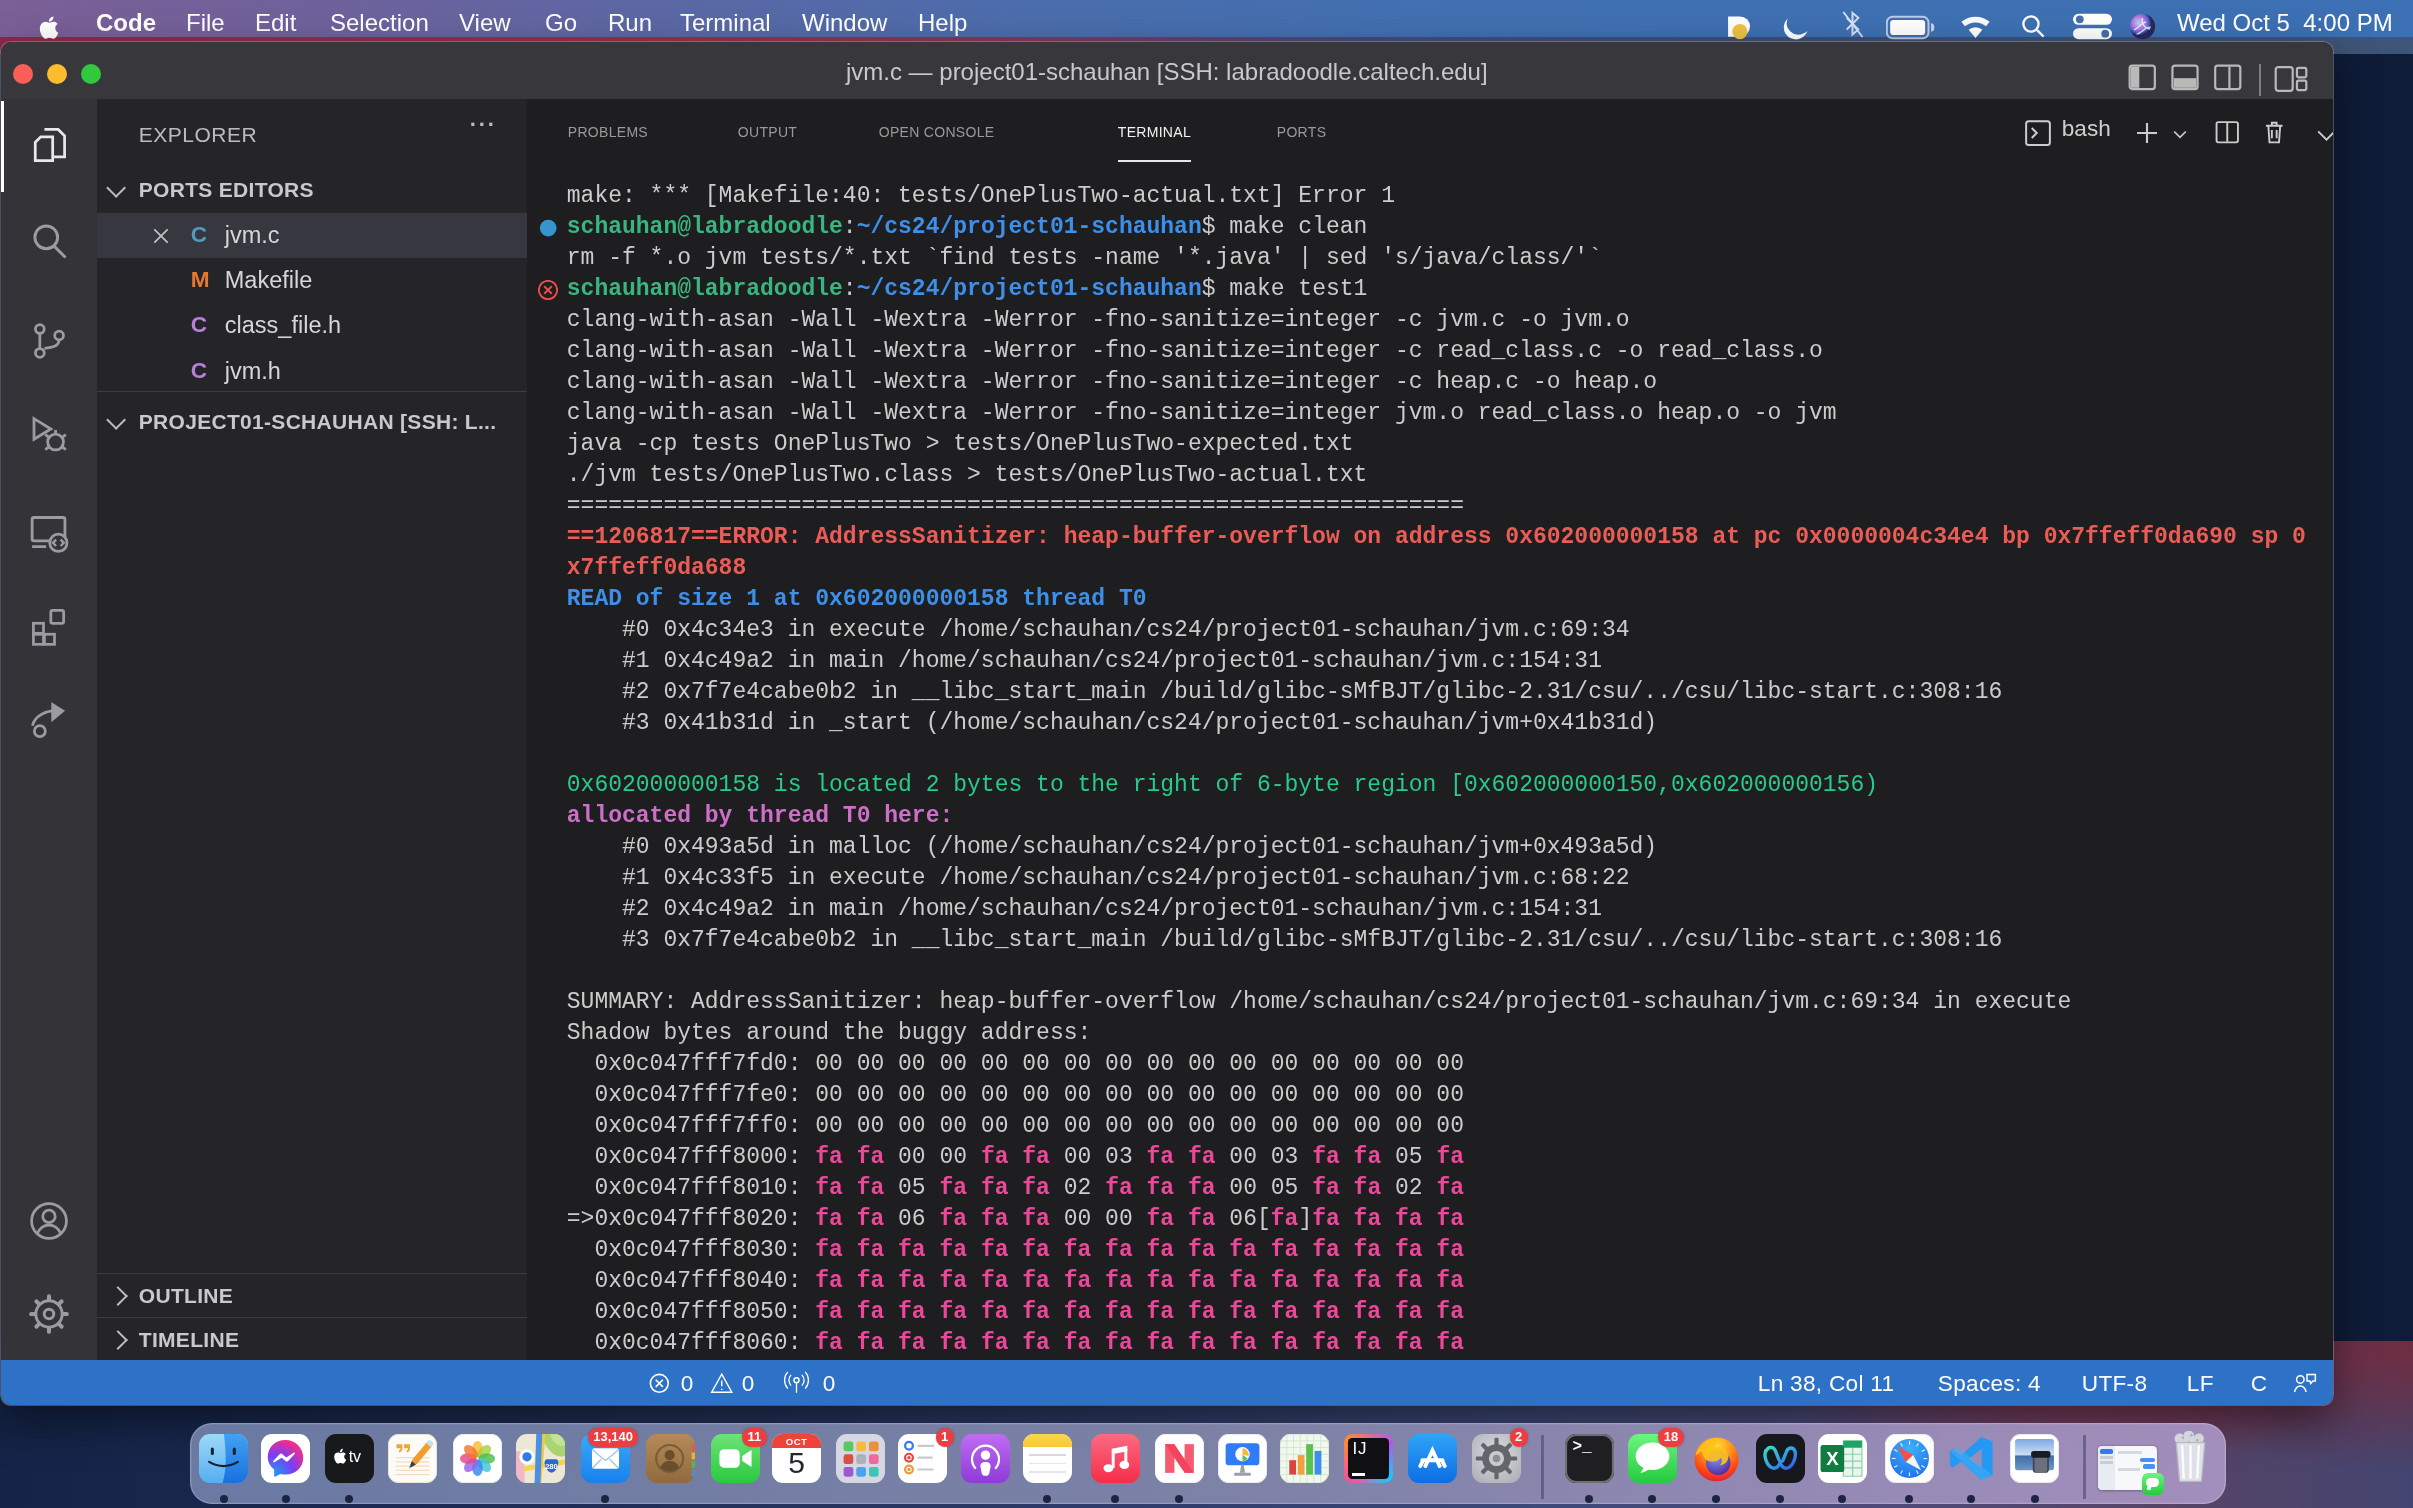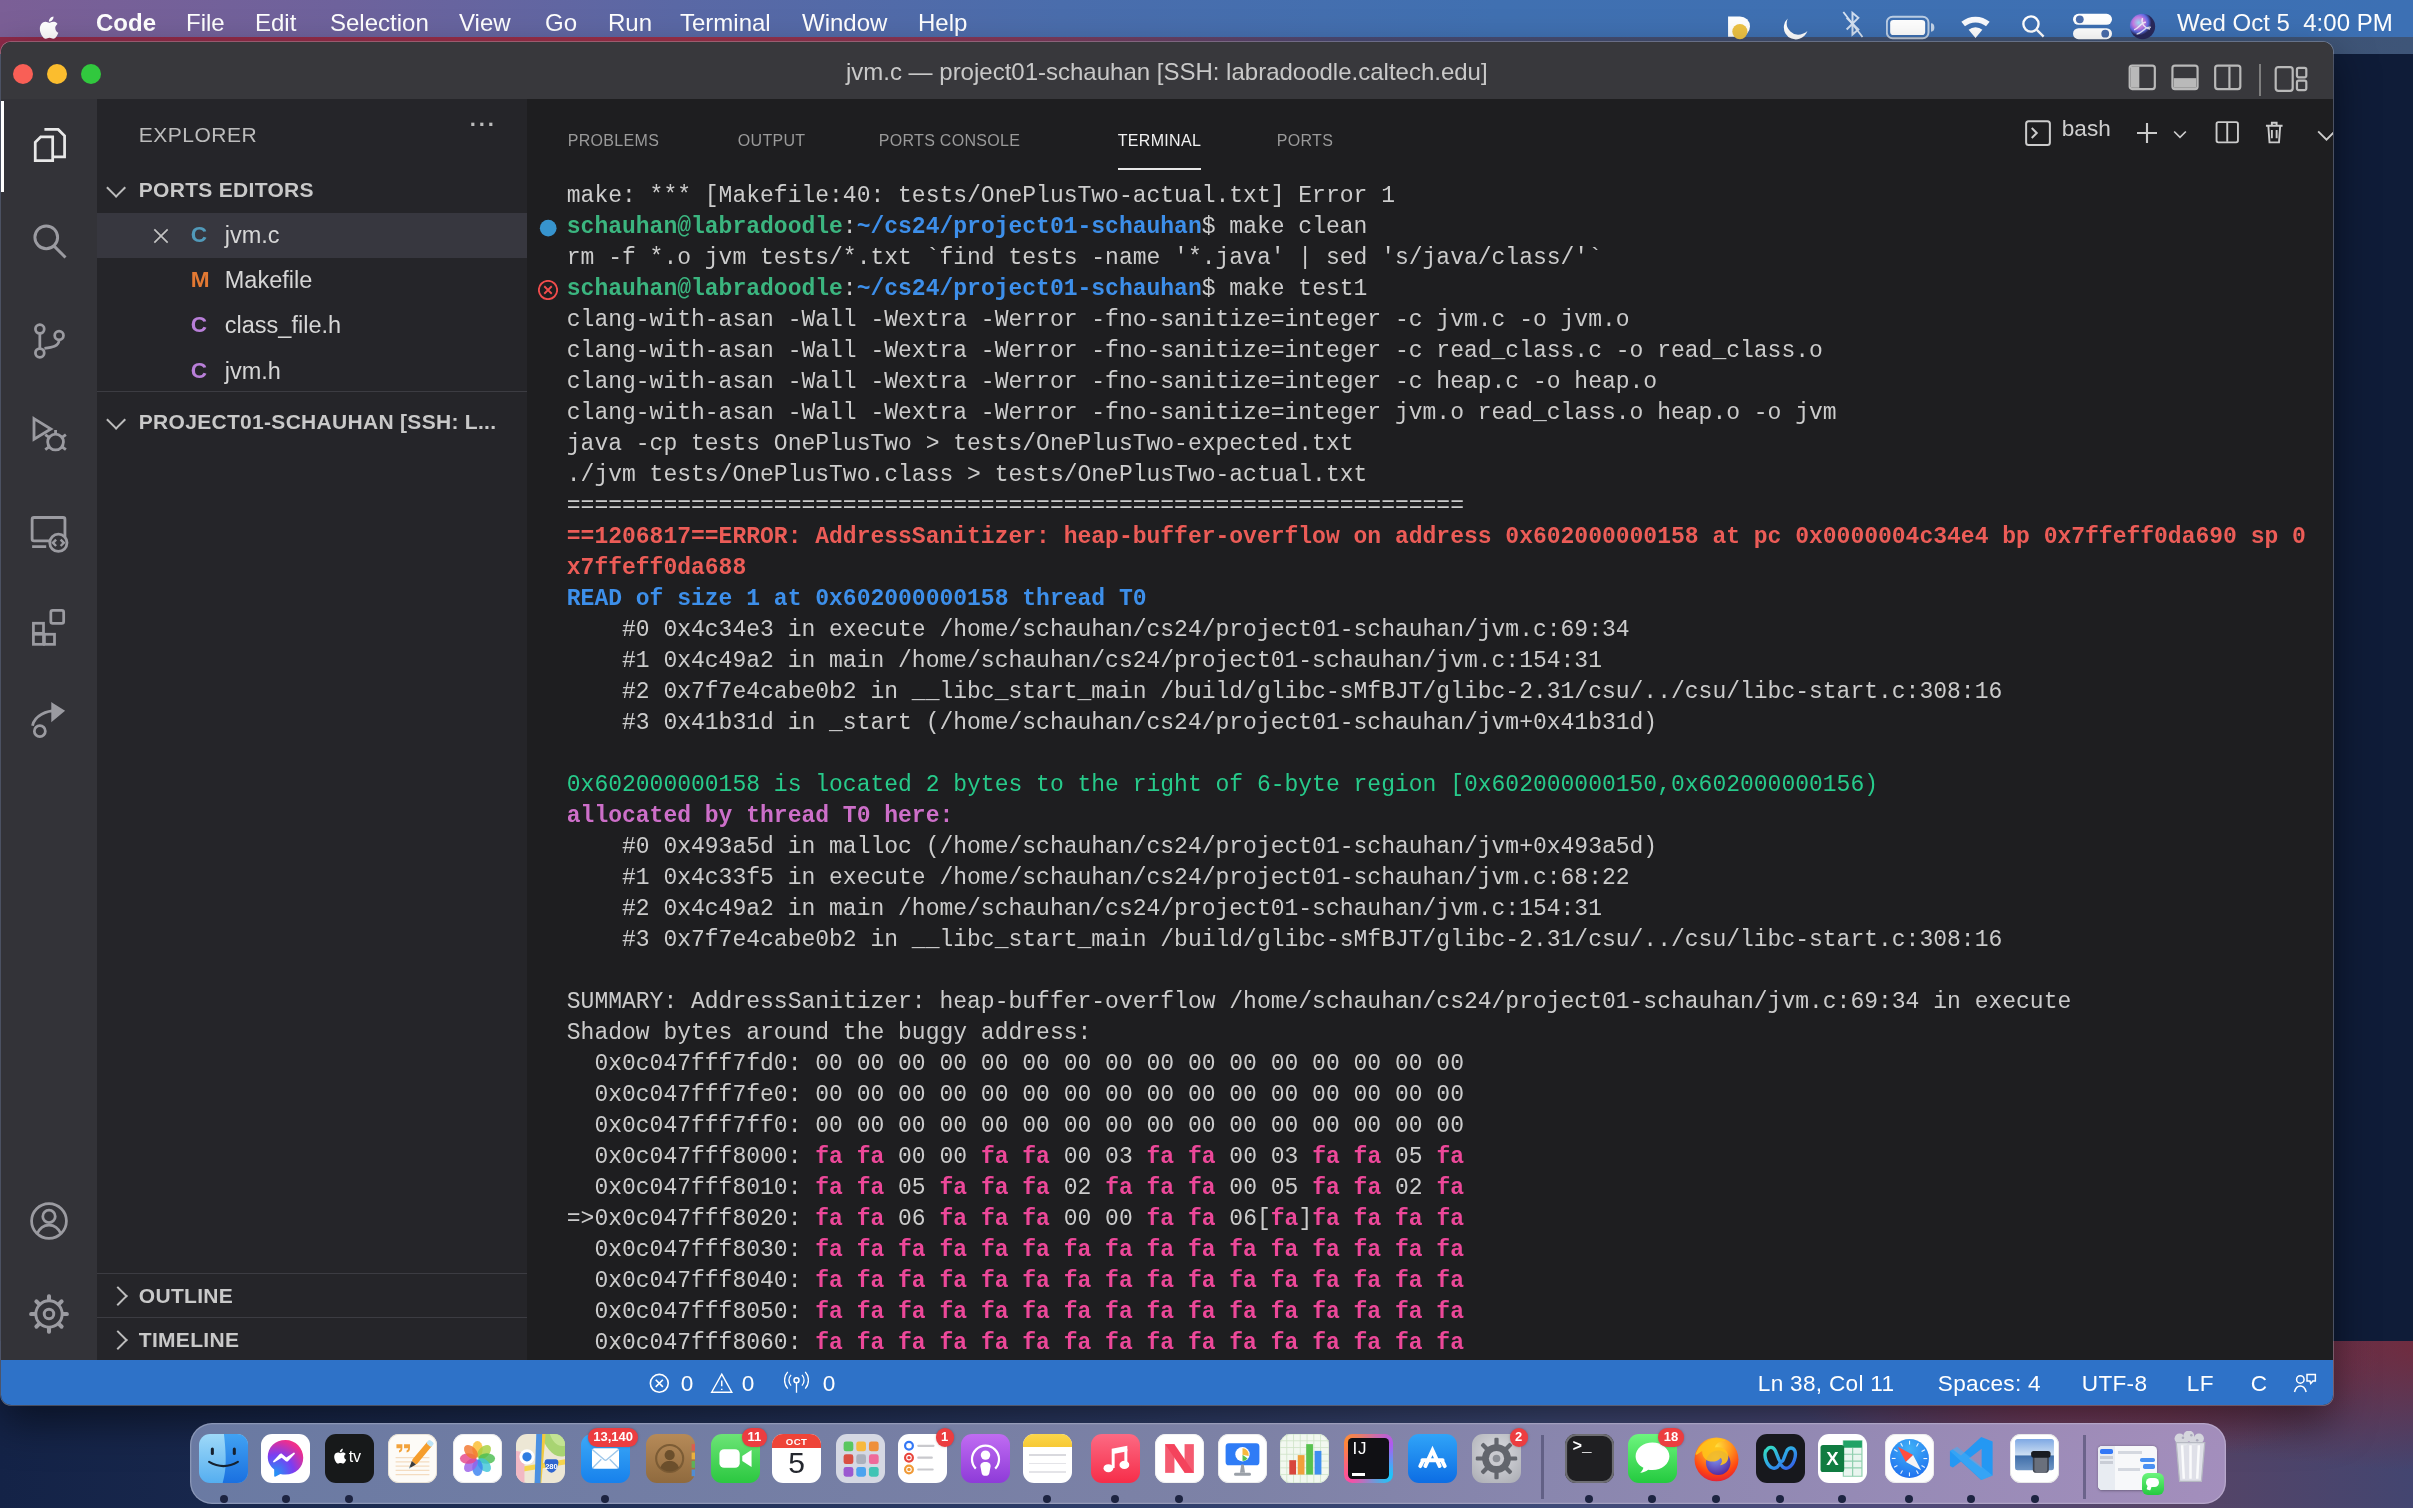--- a/index.html
+++ b/index.html
@@ -32,21 +32,21 @@
 #sidebar .sec{position:absolute;font-weight:700;font-size:21px;color:#c9c9c9;letter-spacing:0.3px}
 #sidebar .row{position:absolute;left:0;width:430px;height:45px}
 #sidebar .fn{font-size:23.5px;color:#d6d6d6}
 .chev{position:absolute;width:14.2px;height:14.2px;border-right:2.5px solid #bdbdbd;border-bottom:2.5px solid #bdbdbd}
 .chevD{transform:rotate(45deg)}
 .chevR{transform:rotate(-45deg)}
 .licon{font-weight:700;font-size:22.6px}
 .sepline{position:absolute;left:0;width:430px;height:0.8px;background:#3c3c42}
 
 #panel{position:absolute;top:57px;left:526px;width:1887px;height:1261px;background:#1e1e20}
-.ptab{position:absolute;top:8px;height:63px;line-height:67px;font-size:16px;letter-spacing:0.3px;color:#9a9a9a}
+.ptab{position:absolute;top:0;height:63px;line-height:67px;font-size:14px;letter-spacing:0.3px;color:#9a9a9a}
 .ptab.act{color:#f2f2f2;border-bottom:2.5px solid #e7e7e7}
 #term{position:absolute;top:82px;left:40px;font-family:"Liberation Mono",monospace;
  font-size:23px;line-height:31px;color:#cccccc;white-space:pre}
 #term .g{color:#3bb57f;font-weight:700}
 #term .b{color:#3d8fea;font-weight:700}
 #term .r{color:#ec5c57;font-weight:700}
 #term .gr{color:#27cb8b;font-weight:400}
 #term .m{color:#cd6fc9;font-weight:700}
 #term .fa{color:#ec4899;font-weight:700}
 
@@ -232,21 +232,21 @@
   <div class="sepline" style="top:1174px"></div>
   <div class="chev chevR" style="left:14.2px;top:1190px"></div>
   <span class="sec" style="left:42px;top:1185px">OUTLINE</span>
   <div class="sepline" style="top:1218px"></div>
   <div class="chev chevR" style="left:14.2px;top:1234px"></div>
   <span class="sec" style="left:42px;top:1229px">TIMELINE</span>
  </div>
  <div id="panel">
   <span class="ptab" style="left:41px">PROBLEMS</span>
   <span class="ptab" style="left:211px">OUTPUT</span>
-  <span class="ptab" style="left:352px">PORTS CONSOLE</span>
+  <span class="ptab" style="left:352px">OPEN CONSOLE</span>
   <span class="ptab act" style="left:591px">TERMINAL</span>
   <span class="ptab" style="left:750px">PORTS</span>
   <svg style="position:absolute;left:1496px;top:19px" width="30" height="30" viewBox="0 0 24 24" fill="none" stroke="#cccccc" stroke-width="1.6">
    <rect x="2.5" y="2.5" width="19" height="19" rx="2"></rect>
         <path d="M7 8l4 4-4 4"></path>
   </svg>
   <span style="position:absolute;left:1535px;top:17px;font-size:22.6px;color:#cfcfcf">bash</span>
   <svg style="position:absolute;left:1605px;top:19px" width="30" height="30" viewBox="0 0 24 24" stroke="#ccc" stroke-width="1.7" fill="none">
         <path d="M12 4v16M4 12h16"></path>
       </svg>

